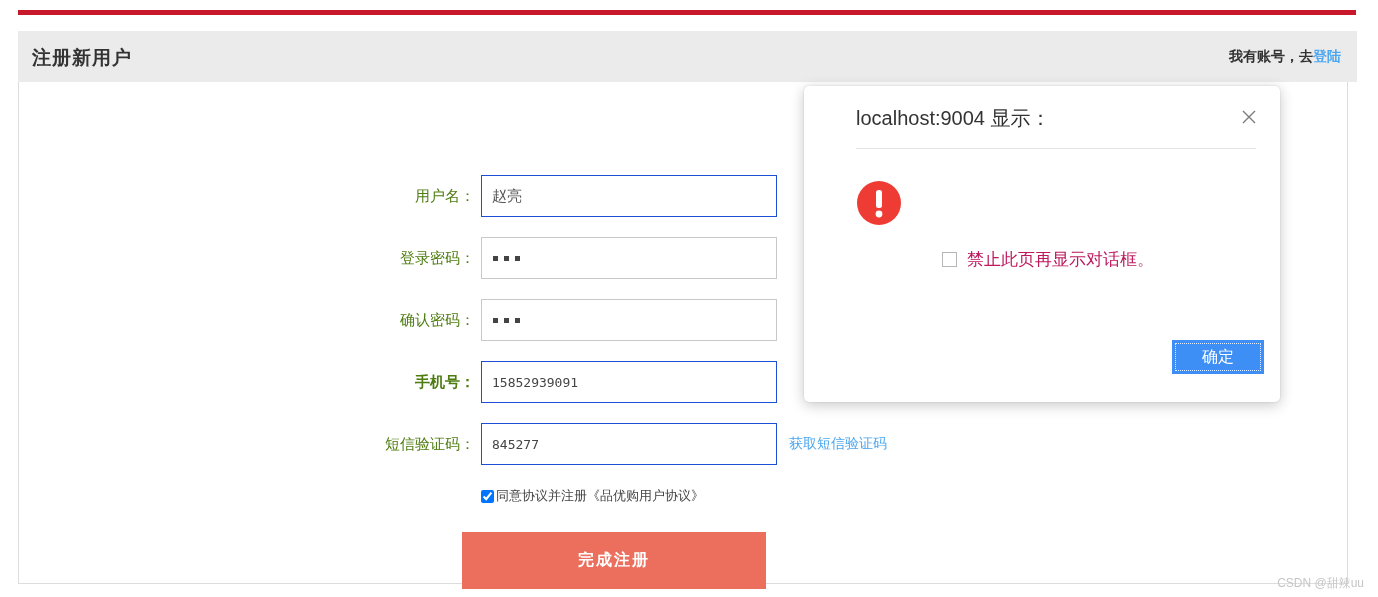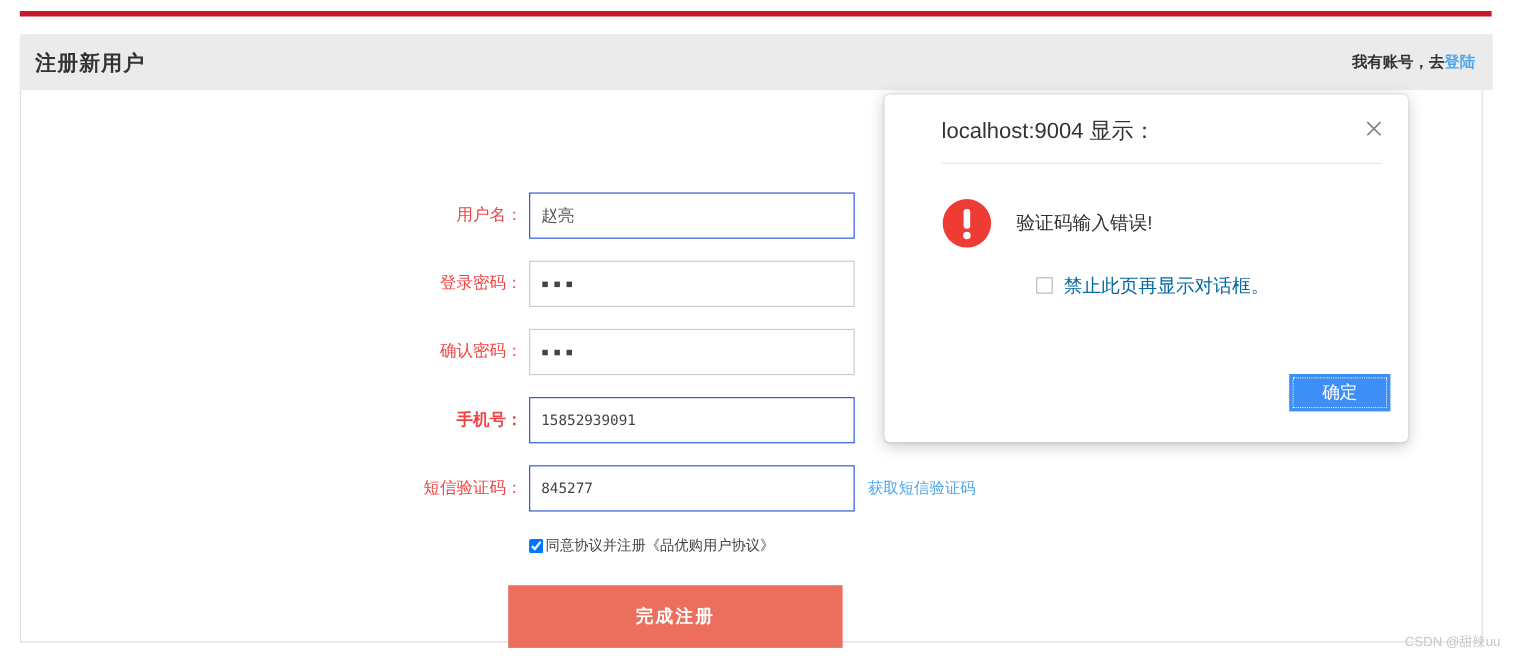--- a/index.html
+++ b/index.html
@@ -94,21 +94,21 @@
   }
 
   .form-label {
     position: absolute;
     right: 0;
     top: 0;
     width: 140px;
     text-align: right;
     line-height: 42px;
     font-size: 15px;
-    color: #ef4444;
+    color: #4d7c0f;
     white-space: nowrap;
   }
 
   .form-input {
     position: absolute;
     left: 0;
     top: 0;
     width: 296px;
     height: 42px;
     box-sizing: border-box;
@@ -260,21 +260,21 @@
     line-height: 46px;
   }
 
   .suppress-row {
     position: absolute;
     left: 110px;
     top: 100px;
     display: flex;
     align-items: center;
     font-size: 17px;
-    color: #0369a1;
+    color: #be185d;
     white-space: nowrap;
   }
 
   .suppress-box {
     width: 15px;
     height: 15px;
     border: 1px solid #b6b6b6;
     background: #ffffff;
     margin-right: 10px;
     box-sizing: border-box;
@@ -399,21 +399,20 @@
 
     <div class="dialog-body">
       <div class="alert-row">
         <div class="alert-icon">
           <svg width="46" height="46" viewBox="0 0 46 46">
             <circle cx="23" cy="23" r="22" fill="#ee3b33"></circle>
             <rect x="20" y="10" width="6" height="18" rx="2.5" fill="#ffffff"></rect>
             <circle cx="23" cy="34" r="3.4" fill="#ffffff"></circle>
           </svg>
         </div>
-        <div class="alert-msg">验证码输入错误!</div>
       </div>
 
       <div class="suppress-row">
         <span class="suppress-box"></span>
         <span>禁止此页再显示对话框。</span>
       </div>
     </div>
 
     <div class="dialog-foot">
       <button class="ok-btn">

